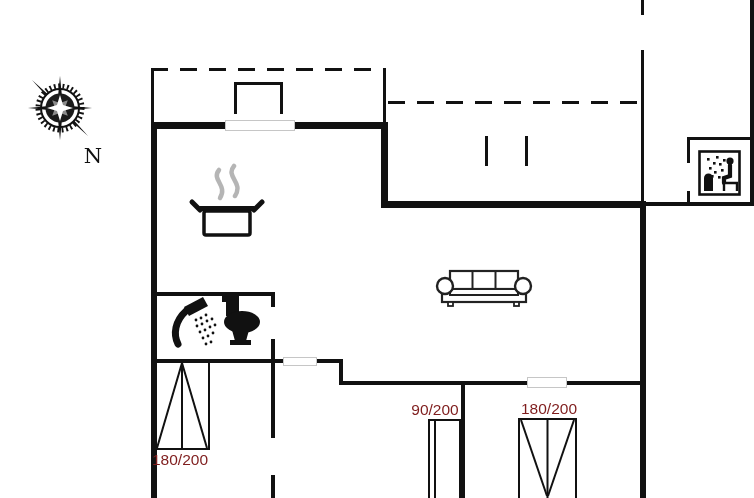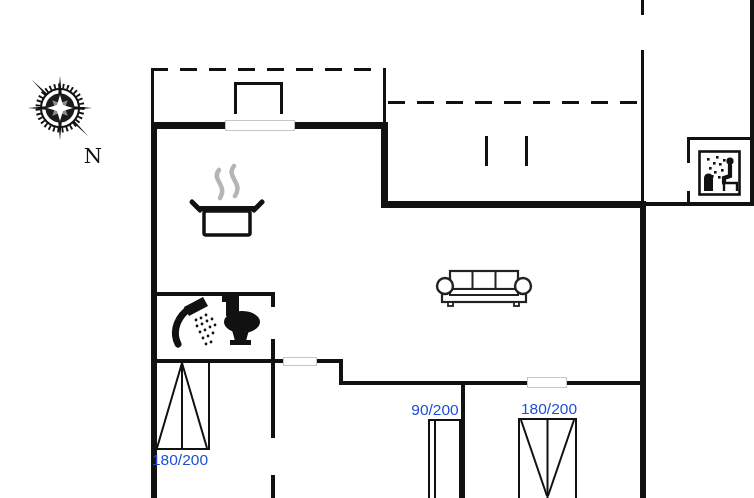--- a/index.html
+++ b/index.html
@@ -2,21 +2,21 @@
 <html><head>
 <meta charset="utf-8">
 <style>
   html,body{margin:0;padding:0;background:#fff;}
   .plan{position:relative;width:754px;height:498px;background:#fff;overflow:hidden;
         font-family:"Liberation Sans",sans-serif;}
   .w{position:absolute;background:#111;}
   .win{position:absolute;background:#fff;border:1px solid #c6c6c6;box-sizing:border-box;}
   .dash{position:absolute;height:3px;
         background:repeating-linear-gradient(90deg,#111 0 17px,rgba(0,0,0,0) 17px 29px);}
-  .lbl{position:absolute;color:#1d4ed8;font-size:15.5px;text-align:center;white-space:nowrap;}
+  .lbl{position:absolute;color:#7f1d1d;font-size:15.5px;text-align:center;white-space:nowrap;}
   .icon{position:absolute;}
   .chimney{position:absolute;box-sizing:border-box;border:3px solid #111;border-bottom:none;background:#fff;}
   .bed{position:absolute;box-sizing:border-box;}
   .bed svg{display:block;width:100%;height:100%;}
   .north{position:absolute;font-family:"DejaVu Serif",serif;font-size:21px;color:#111;text-align:center;}
 </style>
 </head>
 <body>
 
 <div class="plan">

